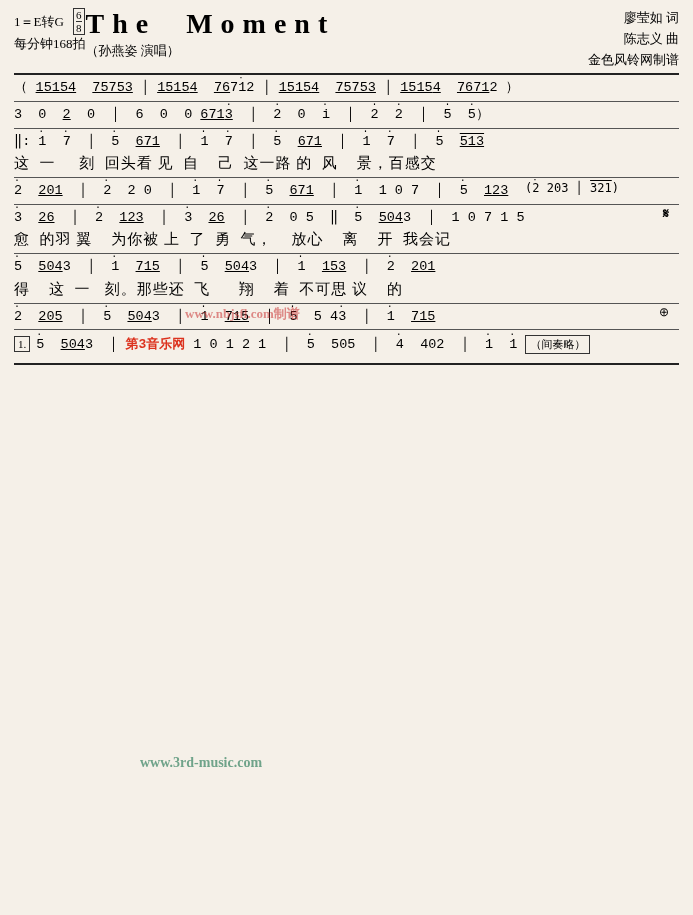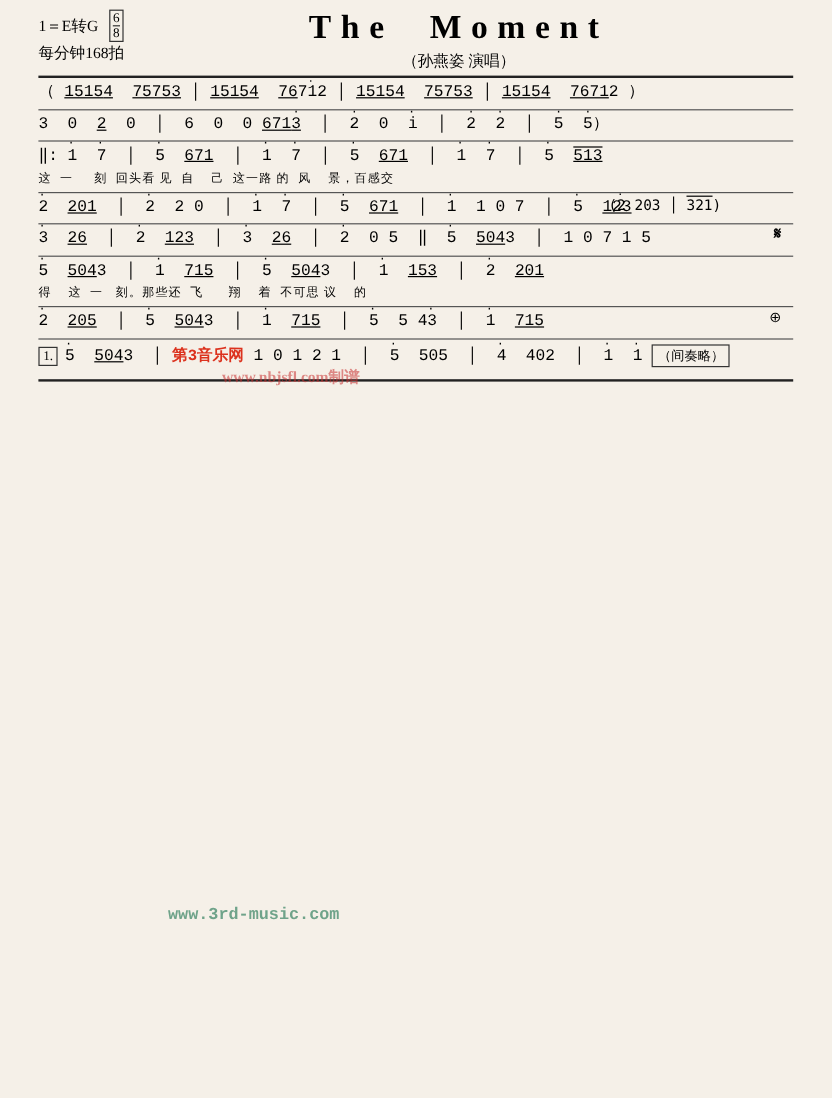--- a/index.html
+++ b/index.html
@@ -8,35 +8,35 @@
       min-height: 915px;
       background: #f5f0e8;
       font-family: 'SimSun', 'STSong', serif;
       position: relative;
       overflow-x: hidden;
     }
     .page {
       width: 693px;
       min-height: 915px;
       background: #f5f0e8;
-      padding: 8px 28px;
+      padding: 8px 10px;
       position: relative;
     }
     .header-row {
       display: flex;
       justify-content: space-between;
       align-items: flex-start;
       margin-bottom: 2px;
     }
     .header-left {
       font-size: 13px;
       line-height: 1.4;
     }
     .header-center {
-      text-align: center;
+      text-align: left;
       flex: 1;
     }
     .header-center .title {
       font-size: 28px;
       font-weight: bold;
       letter-spacing: 8px;
       font-family: 'Times New Roman', serif;
     }
     .header-center .subtitle {
       font-size: 13px;
@@ -65,35 +65,34 @@
       z-index: 10;
       pointer-events: none;
     }
     .watermark2 {
       position: absolute;
       color: rgba(0, 100, 180, 0.5);
       font-size: 13px;
       font-weight: bold;
       z-index: 10;
       pointer-events: none;
-      font-family: Liberation Mono, monospace;
     }
     .music-section {
       margin: 3px 0;
     }
     .notation-area {
       font-family: 'Courier New', 'SimSun', monospace;
       font-size: 13.5px;
       line-height: 1.45;
       white-space: pre;
       margin: 2px 0;
     }
     .lyric-area {
       font-family: 'SimSun', serif;
-      font-size: 10px;
+      font-size: 15px;
       line-height: 1.4;
       white-space: pre;
       letter-spacing: 1px;
       margin: 0 0 3px 0;
     }
     .divider {
       border-top: 2px solid #222;
       margin: 3px 0;
     }
     .thin-divider {
@@ -122,20 +121,25 @@
           </span>
         </div>
         <div class="tempo">每分钟168拍</div>
       </div>
       <div class="header-center">
         <div class="title">
           <span>The</span>&nbsp;&nbsp;<span>Moment</span>
         </div>
         <div class="subtitle">（孙燕姿  演唱）</div>
       </div>
+      <div class="header-right">
+        <div>廖莹如  词</div>
+        <div>陈志义  曲</div>
+        <div>金色风铃网制谱</div>
+      </div>
     </div>
 
     <div class="divider"></div>
 
     <div class="music-section">
       <div class="notation-area">（ <span style="text-decoration:underline">1515</span><span style="text-decoration:underline">4</span>  <span style="text-decoration:underline">75753</span> │ <span style="text-decoration:underline">1515</span><span style="text-decoration:underline">4</span>  <span style="text-decoration:underline">76</span>7<span style="position:relative; display:inline-block;">1<span style="position:absolute; top:-6px; left:0; font-size:9px;">·</span></span>2 │ <span style="text-decoration:underline">1515</span><span style="text-decoration:underline">4</span>  <span style="text-decoration:underline">75753</span> │ <span style="text-decoration:underline">1515</span><span style="text-decoration:underline">4</span>  <span style="text-decoration:underline">7671</span>2 ）</div>
     </div>
 
     <div class="thin-divider"></div>
 
@@ -163,20 +167,21 @@
 
     <div class="watermark" style="top:305px; left:185px;">www.nbjsfl.com制谱</div>
 
     <div class="thin-divider"></div>
 
     <div class="music-section">
       <div style="position:relative;">
         <div style="position:absolute; top:-2px; right:10px; font-size:14px; font-weight:bold;">𝄋</div>
         <div class="notation-area"><span style="position:relative;display:inline-block;">3<span style="position:absolute;top:-7px;left:0;font-size:10px;">·</span></span>  <span style="text-decoration:underline">26</span>  │  <span style="position:relative;display:inline-block;">2<span style="position:absolute;top:-7px;left:0;font-size:10px;">·</span></span>  <span style="text-decoration:underline">123</span>  │  <span style="position:relative;display:inline-block;">3<span style="position:absolute;top:-7px;left:0;font-size:10px;">·</span></span>  <span style="text-decoration:underline">26</span>  │  <span style="position:relative;display:inline-block;">2<span style="position:absolute;top:-7px;left:0;font-size:10px;">·</span></span>  0 5  ‖  <span style="position:relative;display:inline-block;">5<span style="position:absolute;top:-7px;left:0;font-size:10px;">·</span></span>  <span style="text-decoration:underline">504</span>3  │  1 0 7 1 5</div>
       </div>
+      <div class="lyric-area">愈  的羽 翼    为你被 上  了  勇  气，    放心    离    开  我会记</div>
     </div>
 
     <div class="thin-divider"></div>
 
     <div class="music-section">
       <div class="notation-area"><span style="position:relative;display:inline-block;">5<span style="position:absolute;top:-7px;left:0;font-size:10px;">·</span></span>  <span style="text-decoration:underline">504</span>3  │  <span style="position:relative;display:inline-block;">1<span style="position:absolute;top:-7px;left:0;font-size:10px;">·</span></span>  <span style="text-decoration:underline">715</span>  │  <span style="position:relative;display:inline-block;">5<span style="position:absolute;top:-7px;left:0;font-size:10px;">·</span></span>  <span style="text-decoration:underline">504</span>3  │  <span style="position:relative;display:inline-block;">1<span style="position:absolute;top:-7px;left:0;font-size:10px;">·</span></span>  <span style="text-decoration:underline">153</span>  │  <span style="position:relative;display:inline-block;">2<span style="position:absolute;top:-7px;left:0;font-size:10px;">·</span></span>  <span style="text-decoration:underline">201</span></div>
       <div class="lyric-area">得    这  一   刻。那些还  飞      翔    着  不可思 议    的</div>
     </div>
 
     <div class="thin-divider"></div>

